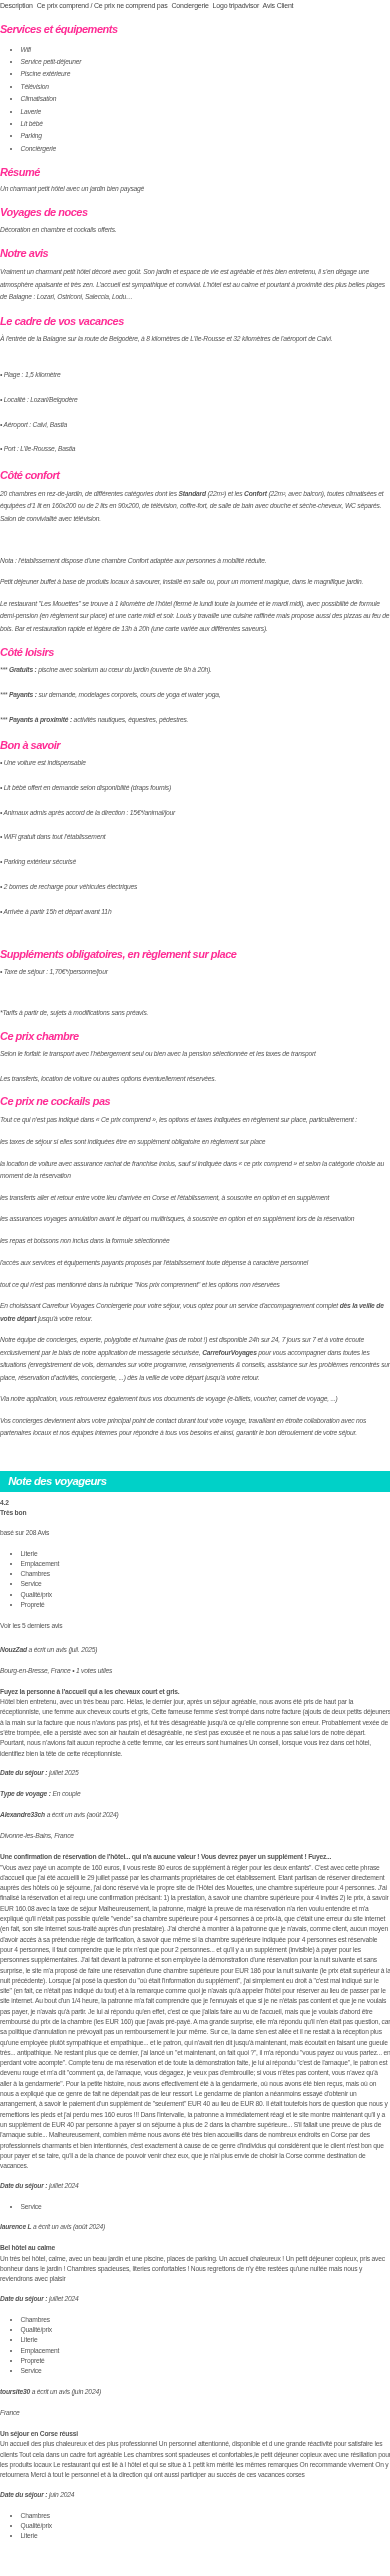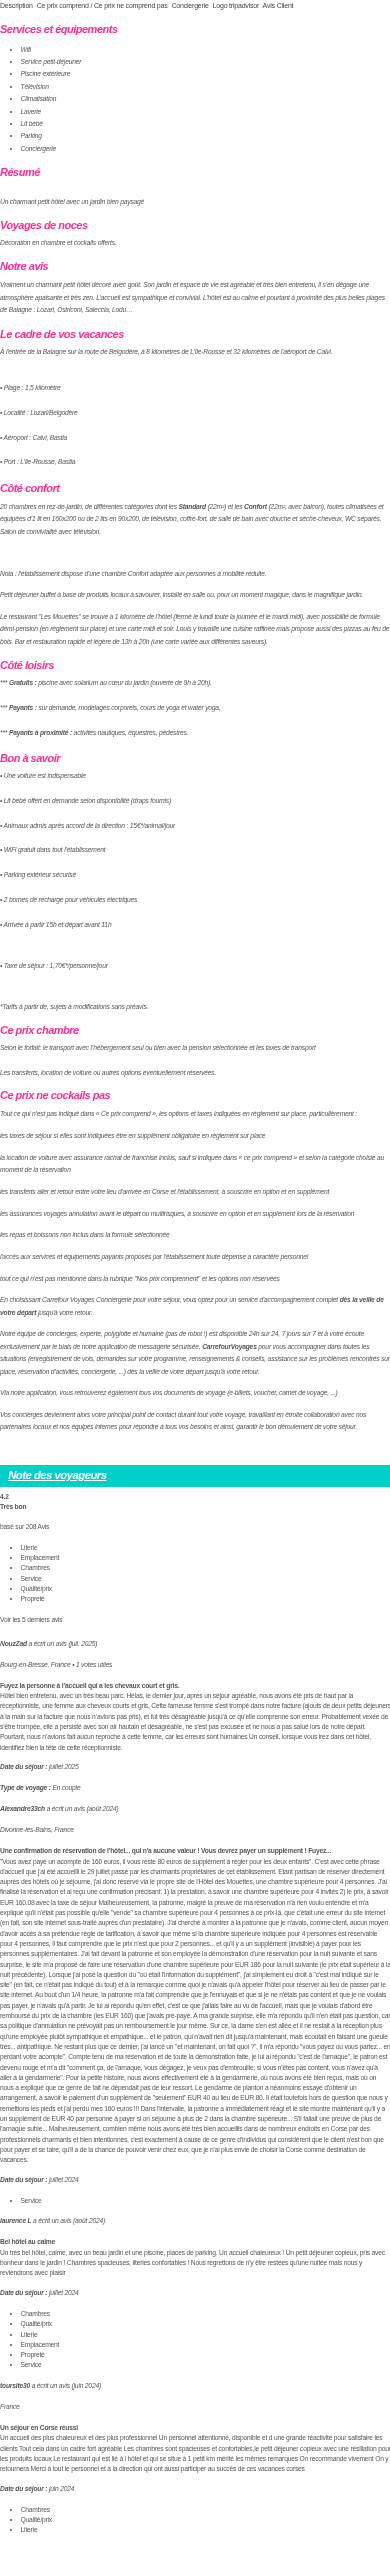--- a/index.html
+++ b/index.html
@@ -20,21 +20,20 @@
   }
   p.it { font-style:italic; margin:0 0 9.3px 0; }
   ul.dots { margin:5.2px 0 7.2px 0; padding-left:20.6px; font-style:italic; }
   ul.dots li { line-height:12.4px; }
   .bline { font-style:italic; margin:0 0 14.4px 0; line-height:10.3px; }
   .bline .b, b, strong { font-weight:bold; }
   .banner {
     background:#00d1c8; color:#ffffff; font-style:italic; font-weight:bold;
     font-size:11.3px; letter-spacing:-0.5px; padding:3.1px 8.2px; margin:13.4px 0 5.2px 0;
     line-height:15.5px;
-    text-decoration:underline;
   }
   .rating-num { font-weight:bold; margin:0; line-height:10.3px; }
   .rating-lbl { font-weight:bold; margin:0 0 9.3px 0; line-height:10.3px; }
   .based { margin:0 0 10.3px 0; }
   ul.crit { margin:0 0 10.3px 0; padding-left:20.6px; }
   ul.crit li { line-height:10.3px; }
   .link { margin:0 0 13.4px 0; cursor:pointer; }
   .review { margin-bottom:5.2px; }
   .rev-head { font-style:italic; margin:0 0 10.3px 0; }
   .rev-head .author { font-weight:bold; }
@@ -65,21 +64,21 @@
     <li>Service petit-déjeuner</li>
     <li>Piscine extérieure</li>
     <li>Télévision</li>
     <li>Climatisation</li>
     <li>Laverie</li>
     <li>Lit bébé</li>
     <li>Parking</li>
     <li>Concièrgerie</li>
   </ul>
 
-  <h2 class="pink" style="margin-bottom:17px">Résumé</h2>
+  <h2 class="pink" style="margin-bottom:4px">Résumé</h2>
   <p class="it">Un charmant petit hôtel avec un jardin bien paysagé</p>
 
   <h2 class="pink">Voyages de noces</h2>
   <p class="it">Décoration en chambre et cockails offerts.</p>
 
   <h2 class="pink">Notre avis</h2>
   <p class="it" style="line-height:12.4px">Vraiment un charmant petit hôtel décoré avec goût. Son jardin et espace de vie est agréable et très bien entretenu, il s’en dégage une atmosphère apaisante et très zen. L’accueil est sympathique et convivial. L’hôtel est au calme et pourtant à proximité des plus belles plages de Balagne : Lozari, Ostriconi, Saleccia, Lodu…</p>
 
   <h2 class="pink">Le cadre de vos vacances</h2>
   <p class="it" style="margin-bottom:26px">À l'entrée de la Balagne sur la route de Belgodère, à 8 kilomètres de L'Ile-Rousse et 32 kilomètres de l'aéroport de Calvi.</p>
@@ -104,20 +103,21 @@
 
   <h2 class="pink">Bon à savoir</h2>
   <p class="bline">• Une voiture est indispensable</p>
   <p class="bline">• Lit bébé offert en demande selon disponibilité (draps fournis)</p>
   <p class="bline">• Animaux admis après accord de la direction : 15€*/animal/jour</p>
   <p class="bline">• WiFi gratuit dans tout l’établissement</p>
   <p class="bline">• Parking extérieur sécurisé</p>
   <p class="bline">• 2 bornes de recharge pour véhicules électriques</p>
   <p class="bline" style="margin-bottom:31px">• Arrivée à partir 15h et départ avant 11h</p>
 
+  <h2 class="pink">Suppléments obligatoires, en règlement sur place</h2>
   <p class="bline" style="margin-bottom:31px">• Taxe de séjour : 1,70€*/personne/jour</p>
   <p class="it">*Tarifs à partir de, sujets à modifications sans préavis.</p>
 
   <h2 class="pink">Ce prix chambre</h2>
   <p class="bline">Selon le forfait:  le transport avec l’hébergement seul ou bien avec la pension sélectionnée et les taxes de transport</p>
   <p class="bline" style="margin-bottom:7.2px">Les transferts, location de voiture ou autres options éventuellement réservées.</p>
 
   <h2 class="pink">Ce prix ne cockails pas</h2>
   <p class="it" style="line-height:12.4px">Tout ce qui n’est pas indiqué dans « Ce prix comprend », les options et taxes indiquées en règlement sur place, particulièrement :</p>
   <p class="it" style="line-height:12.4px">les taxes de séjour si elles sont indiquées être en supplément obligatoire en règlement sur place</p>

